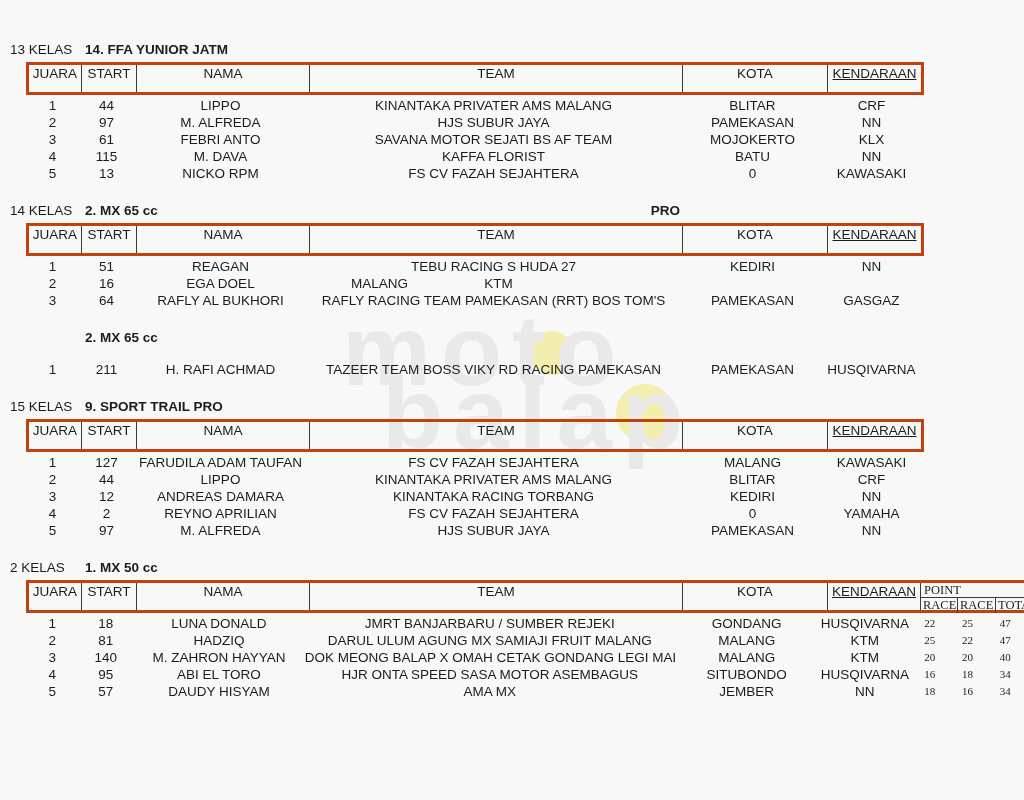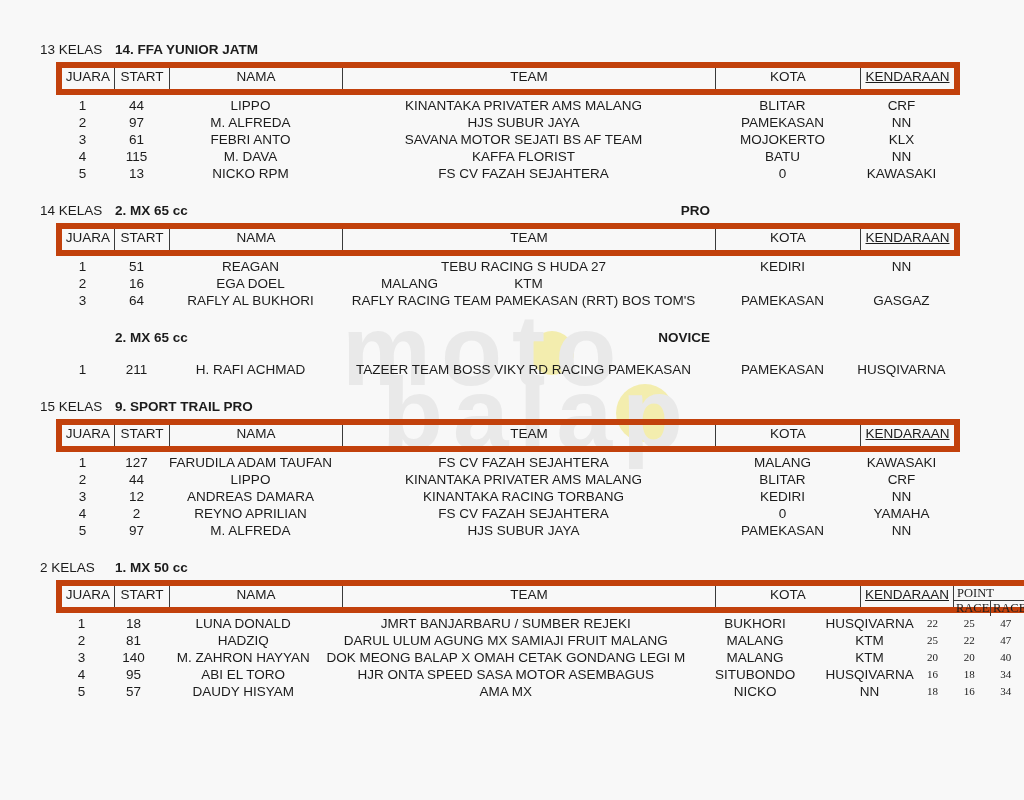--- a/index.html
+++ b/index.html
@@ -24,34 +24,34 @@
     font-size:100px;
     letter-spacing:10px;
     color:#e9e9e9;
     line-height:90px;
     user-select:none;
   }
   .wm-line1 { left:342px; top:305px; }
   .wm-line2 { left:382px; top:368px; }
 
   
-  .content { position:relative; z-index:1; padding-top:42px;padding-left:30px; }
+  .content { position:relative; z-index:1; padding-top:42px; }
 
   .sec { position:relative; }
   .sec + .sec { margin-top:21px; }
 
   .sec-head { position:relative; height:15px; line-height:15px; font-size:13.5px; margin-bottom:5px; }
   .sec-num   { position:absolute; left:10px; white-space:nowrap; }
   .sec-title { position:absolute; left:85px; font-weight:bold; white-space:nowrap; }
   .sec-sub   { position:absolute; left:307px; width:373px; text-align:right; font-weight:bold; }
 
   .thead {
     display:flex; width:fit-content;
     margin-left:26px; height:33px;
-    border:6px solid #c2410c; box-sizing:border-box;
+    border:3px solid #c2410c; box-sizing:border-box;
     font-size:13.5px;
     justify-content:flex-end;
   }
   .th {
     box-sizing:border-box; border-right:1px solid #3a3a3a;
     text-align:center; padding-top:1px; white-space:nowrap; overflow:hidden;
   }
   .c-juara { width:53px; }
   .c-start { width:55px; }
   .c-nama  { width:173px; }
@@ -197,21 +197,20 @@
             <div class="cell c-kota">PAMEKASAN</div>
             <div class="cell c-kend">GASGAZ</div>
           </div>
         </div>
     </section>
 
     <section class="sec no-thead">
       <div class="sec-head">
         <span class="sec-num"></span>
         <span class="sec-title">2. MX 65 cc</span>
-        <span class="sec-sub">NOVICE</span>
       </div>
       <div class="tbody">
           <div class="row">
             <div class="cell c-juara">1</div>
             <div class="cell c-start">211</div>
             <div class="cell c-nama">H. RAFI ACHMAD</div>
             <div class="cell c-team">TAZEER TEAM BOSS VIKY RD RACING PAMEKASAN</div>
             <div class="cell c-kota">PAMEKASAN</div>
             <div class="cell c-kend">HUSQIVARNA</div>
           </div>
@@ -297,21 +296,21 @@
             <div class="ph-cell">TOTAL</div>
           </div>
         </div>
       </div>
       <div class="tbody">
           <div class="row">
             <div class="cell c-juara">1</div>
             <div class="cell c-start">18</div>
             <div class="cell c-nama">LUNA DONALD</div>
             <div class="cell c-team">JMRT BANJARBARU / SUMBER REJEKI</div>
-            <div class="cell c-kota">BUKHORI</div>
+            <div class="cell c-kota">GONDANG</div>
             <div class="cell c-kend">HUSQIVARNA</div>
             <div class="cell c-pt">22</div>
             <div class="cell c-pt">25</div>
             <div class="cell c-pt">47</div>
           </div>
           <div class="row">
             <div class="cell c-juara">2</div>
             <div class="cell c-start">81</div>
             <div class="cell c-nama">HADZIQ</div>
             <div class="cell c-team">DARUL ULUM AGUNG MX SAMIAJI FRUIT MALANG</div>
@@ -341,21 +340,21 @@
             <div class="cell c-kend">HUSQIVARNA</div>
             <div class="cell c-pt">16</div>
             <div class="cell c-pt">18</div>
             <div class="cell c-pt">34</div>
           </div>
           <div class="row">
             <div class="cell c-juara">5</div>
             <div class="cell c-start">57</div>
             <div class="cell c-nama">DAUDY HISYAM</div>
             <div class="cell c-team">AMA MX</div>
-            <div class="cell c-kota">NICKO</div>
+            <div class="cell c-kota">JEMBER</div>
             <div class="cell c-kend">NN</div>
             <div class="cell c-pt">18</div>
             <div class="cell c-pt">16</div>
             <div class="cell c-pt">34</div>
           </div>
         </div>
     </section>
 
   </div>
 </div>

